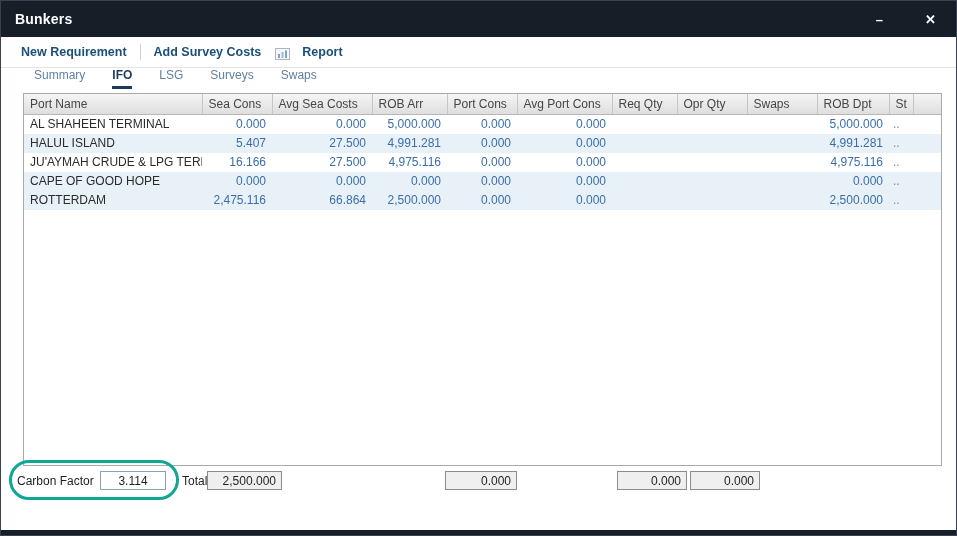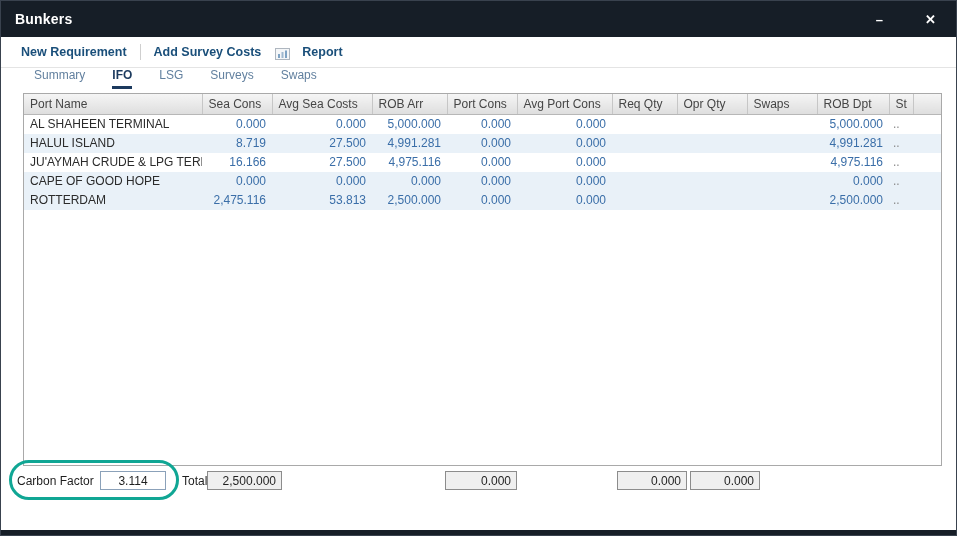--- a/index.html
+++ b/index.html
@@ -143,21 +143,21 @@
             <td class="num">0.000</td>
             <td class="num"></td>
             <td class="num"></td>
             <td class="num"></td>
             <td class="num">5,000.000</td>
             <td class="st">..</td>
             <td></td>
           </tr>
           <tr class="alt">
             <td>HALUL ISLAND</td>
-            <td class="num">8.719</td>
+            <td class="num">5.407</td>
             <td class="num">27.500</td>
             <td class="num">4,991.281</td>
             <td class="num">0.000</td>
             <td class="num">0.000</td>
             <td class="num"></td>
             <td class="num"></td>
             <td class="num"></td>
             <td class="num">4,991.281</td>
             <td class="st">..</td>
             <td></td>
@@ -186,21 +186,21 @@
             <td class="num"></td>
             <td class="num"></td>
             <td class="num"></td>
             <td class="num">0.000</td>
             <td class="st">..</td>
             <td></td>
           </tr>
           <tr class="alt">
             <td>ROTTERDAM</td>
             <td class="num">2,475.116</td>
-            <td class="num">53.813</td>
+            <td class="num">66.864</td>
             <td class="num">2,500.000</td>
             <td class="num">0.000</td>
             <td class="num">0.000</td>
             <td class="num"></td>
             <td class="num"></td>
             <td class="num"></td>
             <td class="num">2,500.000</td>
             <td class="st">..</td>
             <td></td>
           </tr>

